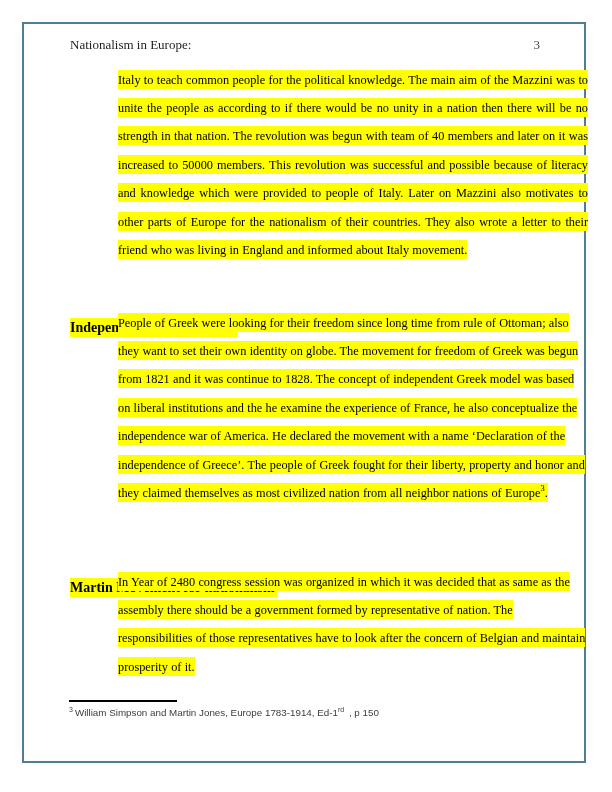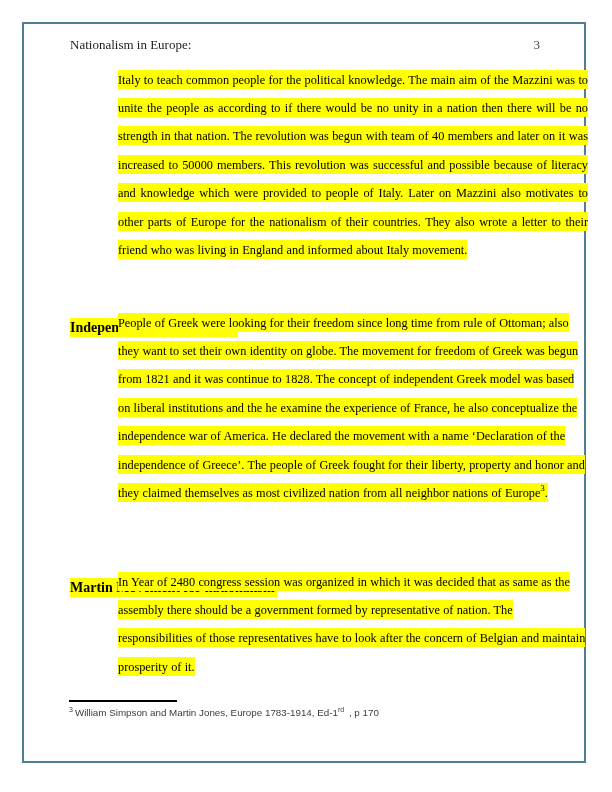--- a/index.html
+++ b/index.html
@@ -117,14 +117,14 @@
   <h2 class="heading heading-greek"><mark class="hl"><span>Independence war of Greek</span></mark></h2>
 
   <p class="para para-greek"><mark class="hl"><span>People of Greek were looking for their freedom since long time from rule of Ottoman; also they want to set their own identity on globe. The movement for freedom of Greek was begun from 1821 and it was continue to 1828. The concept of independent Greek model was based on liberal institutions and the he examine the experience of France, he also conceptualize the independence war of America. He declared the movement with a name ‘Declaration of the independence of Greece’. The people of Greek fought for their liberty, property and honor and they claimed themselves as most civilized nation from all neighbor nations of Europe</span><sup class="fn-ref">3</sup><span>.</span></mark></p>
 
   <h2 class="heading heading-belgian"><mark class="hl"><span>Martin Movement for nationalism</span></mark></h2>
 
   <p class="para para-belgian"><mark class="hl"><span>In Year of 2480 congress session was organized in which it was decided that as same as the assembly there should be a government formed by representative of nation. The responsibilities of those representatives have to look after the concern of Belgian and maintain prosperity of it.</span></mark></p>
 
   <div class="footnote-rule"></div>
 
-  <div class="footnote"><sup>3</sup><span>William Simpson and Martin Jones, Europe 1783-1914, Ed-1</span><sup>rd</sup><span> , p 170</span></div>
+  <div class="footnote"><sup>3</sup><span>William Simpson and Martin Jones, Europe 1783-1914, Ed-1</span><sup>rd</sup><span> , p 150</span></div>
 </div>
 
 </body></html>

